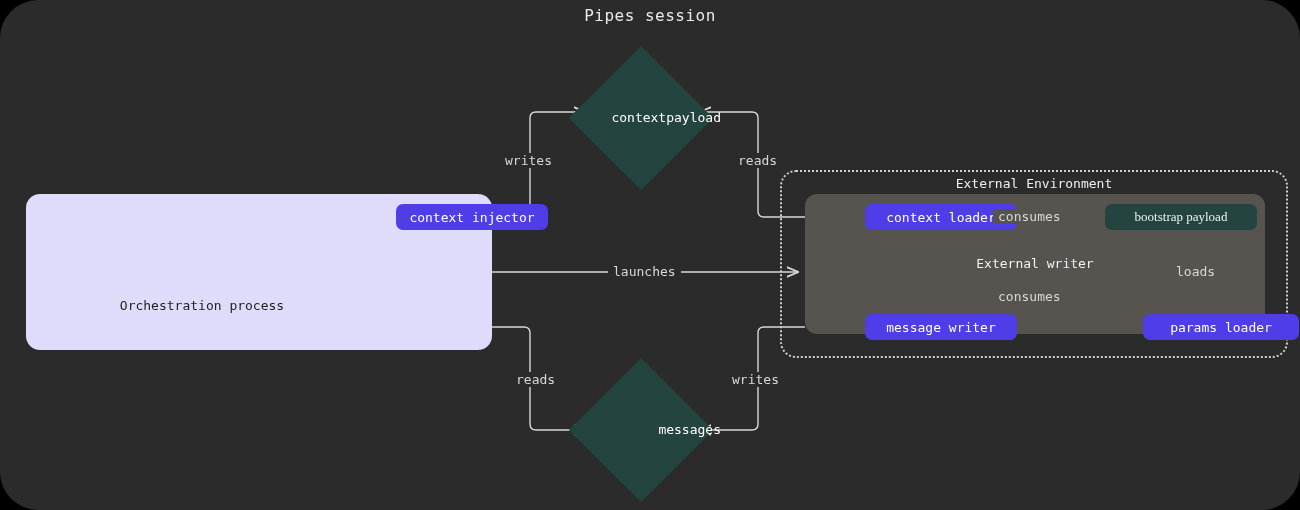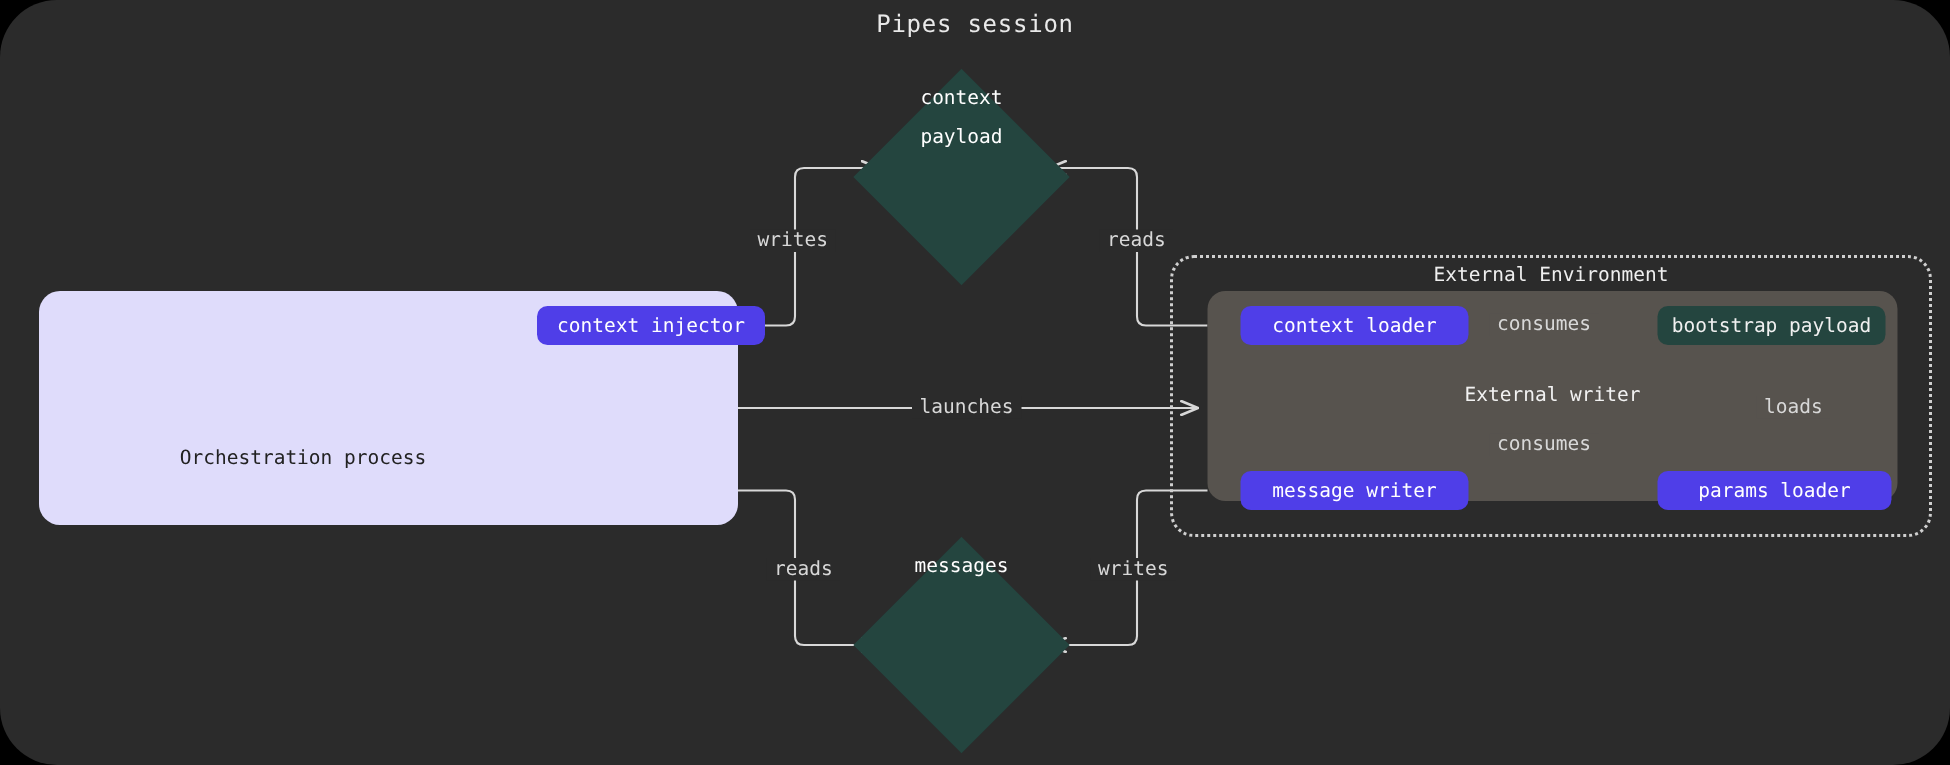--- a/index.html
+++ b/index.html
@@ -4,36 +4,36 @@
 <style>
   html,body{margin:0;padding:0;background:#000;}
   body{width:1300px;height:510px;overflow:hidden;font-family:"DejaVu Sans Mono","Liberation Mono",monospace;}
   #canvas{position:absolute;left:0;top:0;width:1300px;height:510px;background:#2b2b2b;border-radius:38px;overflow:hidden;}
   .ttl{position:absolute;left:0;top:6px;width:1300px;text-align:center;font-size:16px;color:#e9e9e9;letter-spacing:.5px;}
   svg.wires{position:absolute;left:0;top:0;width:1300px;height:510px;pointer-events:none;}
   .node{position:absolute;box-sizing:border-box;}
   .panel{left:26px;top:194px;width:466px;height:156px;background:#dfdcfb;border-radius:14px;}
   .panel-label{position:absolute;left:0;top:64px;width:352px;text-align:center;font-size:13px;color:#222;margin-top:40px;}
   .pill{position:absolute;height:26px;background:#4f3ee8;border-radius:7px;color:#fff;font-size:13px;
-        display:flex;align-items:center;justify-content:center;box-sizing:border-box;padding:0 12px;}
+        display:flex;align-items:center;justify-content:center;box-sizing:border-box;padding:0 12px;margin-left:38px;}
   .pill.ci{left:332px;top:10px;width:152px;}
   .pill.mr{left:332px;top:120px;width:152px;}
   .extenv{left:780px;top:170px;width:508px;height:188px;border:2px dotted #cfcfcf;border-radius:16px;}
   .extenv-label{position:absolute;left:0;top:4px;width:100%;text-align:center;font-size:13px;color:#efefef;}
   .extproc{left:805px;top:194px;width:460px;height:140px;background:#57534e;border-radius:12px;}
   .extproc-label{position:absolute;left:0;top:62px;width:100%;text-align:center;font-size:13px;color:#f2f2f2;}
   .pill.cl{left:22px;top:10px;width:152px;}
   .pill.mw{left:22px;top:120px;width:152px;}
   .pill.pl{left:300px;top:120px;width:156px;}
   .greenbox{position:absolute;left:300px;top:10px;width:152px;height:26px;background:#24453f;border-radius:7px;
-            color:#f0f0f0;font-size:13px;display:flex;align-items:center;justify-content:center;}
+            color:#f0f0f0;font-size:13px;display:flex;align-items:center;justify-content:center;font-family:Liberation Serif, serif;}
   .diamond{position:absolute;width:102px;height:102px;background:#24453f;transform:rotate(45deg);}
   .dwrap{position:absolute;width:160px;height:120px;}
-  .dwrap .dlabel{position:absolute;left:0;top:0;width:160px;height:120px;display:flex;flex-direction:column;
-                 align-items:center;justify-content:flex-start;font-size:13px;color:#fff;line-height:1.25;z-index:2;gap:10px;}
+  .dwrap .dlabel{position:absolute;left:0;top:0;width:160px;height:120px;display:flex;flex-direction:row;
+                 align-items:center;justify-content:flex-end;font-size:13px;color:#fff;line-height:1.25;z-index:2;}
   .dwrap .dshape{position:absolute;left:29px;top:9px;}
   .dcp{left:561px;top:58px;}
   .dmsg{left:561px;top:370px;}
   .elabel{position:absolute;font-size:13px;color:#d8d8d8;background:#2b2b2b;padding:0 5px;white-space:nowrap;}
   .elabel.ongray{background:#57534e;}
 </style>
 </head>
 <body>
 
 <div id="canvas">

